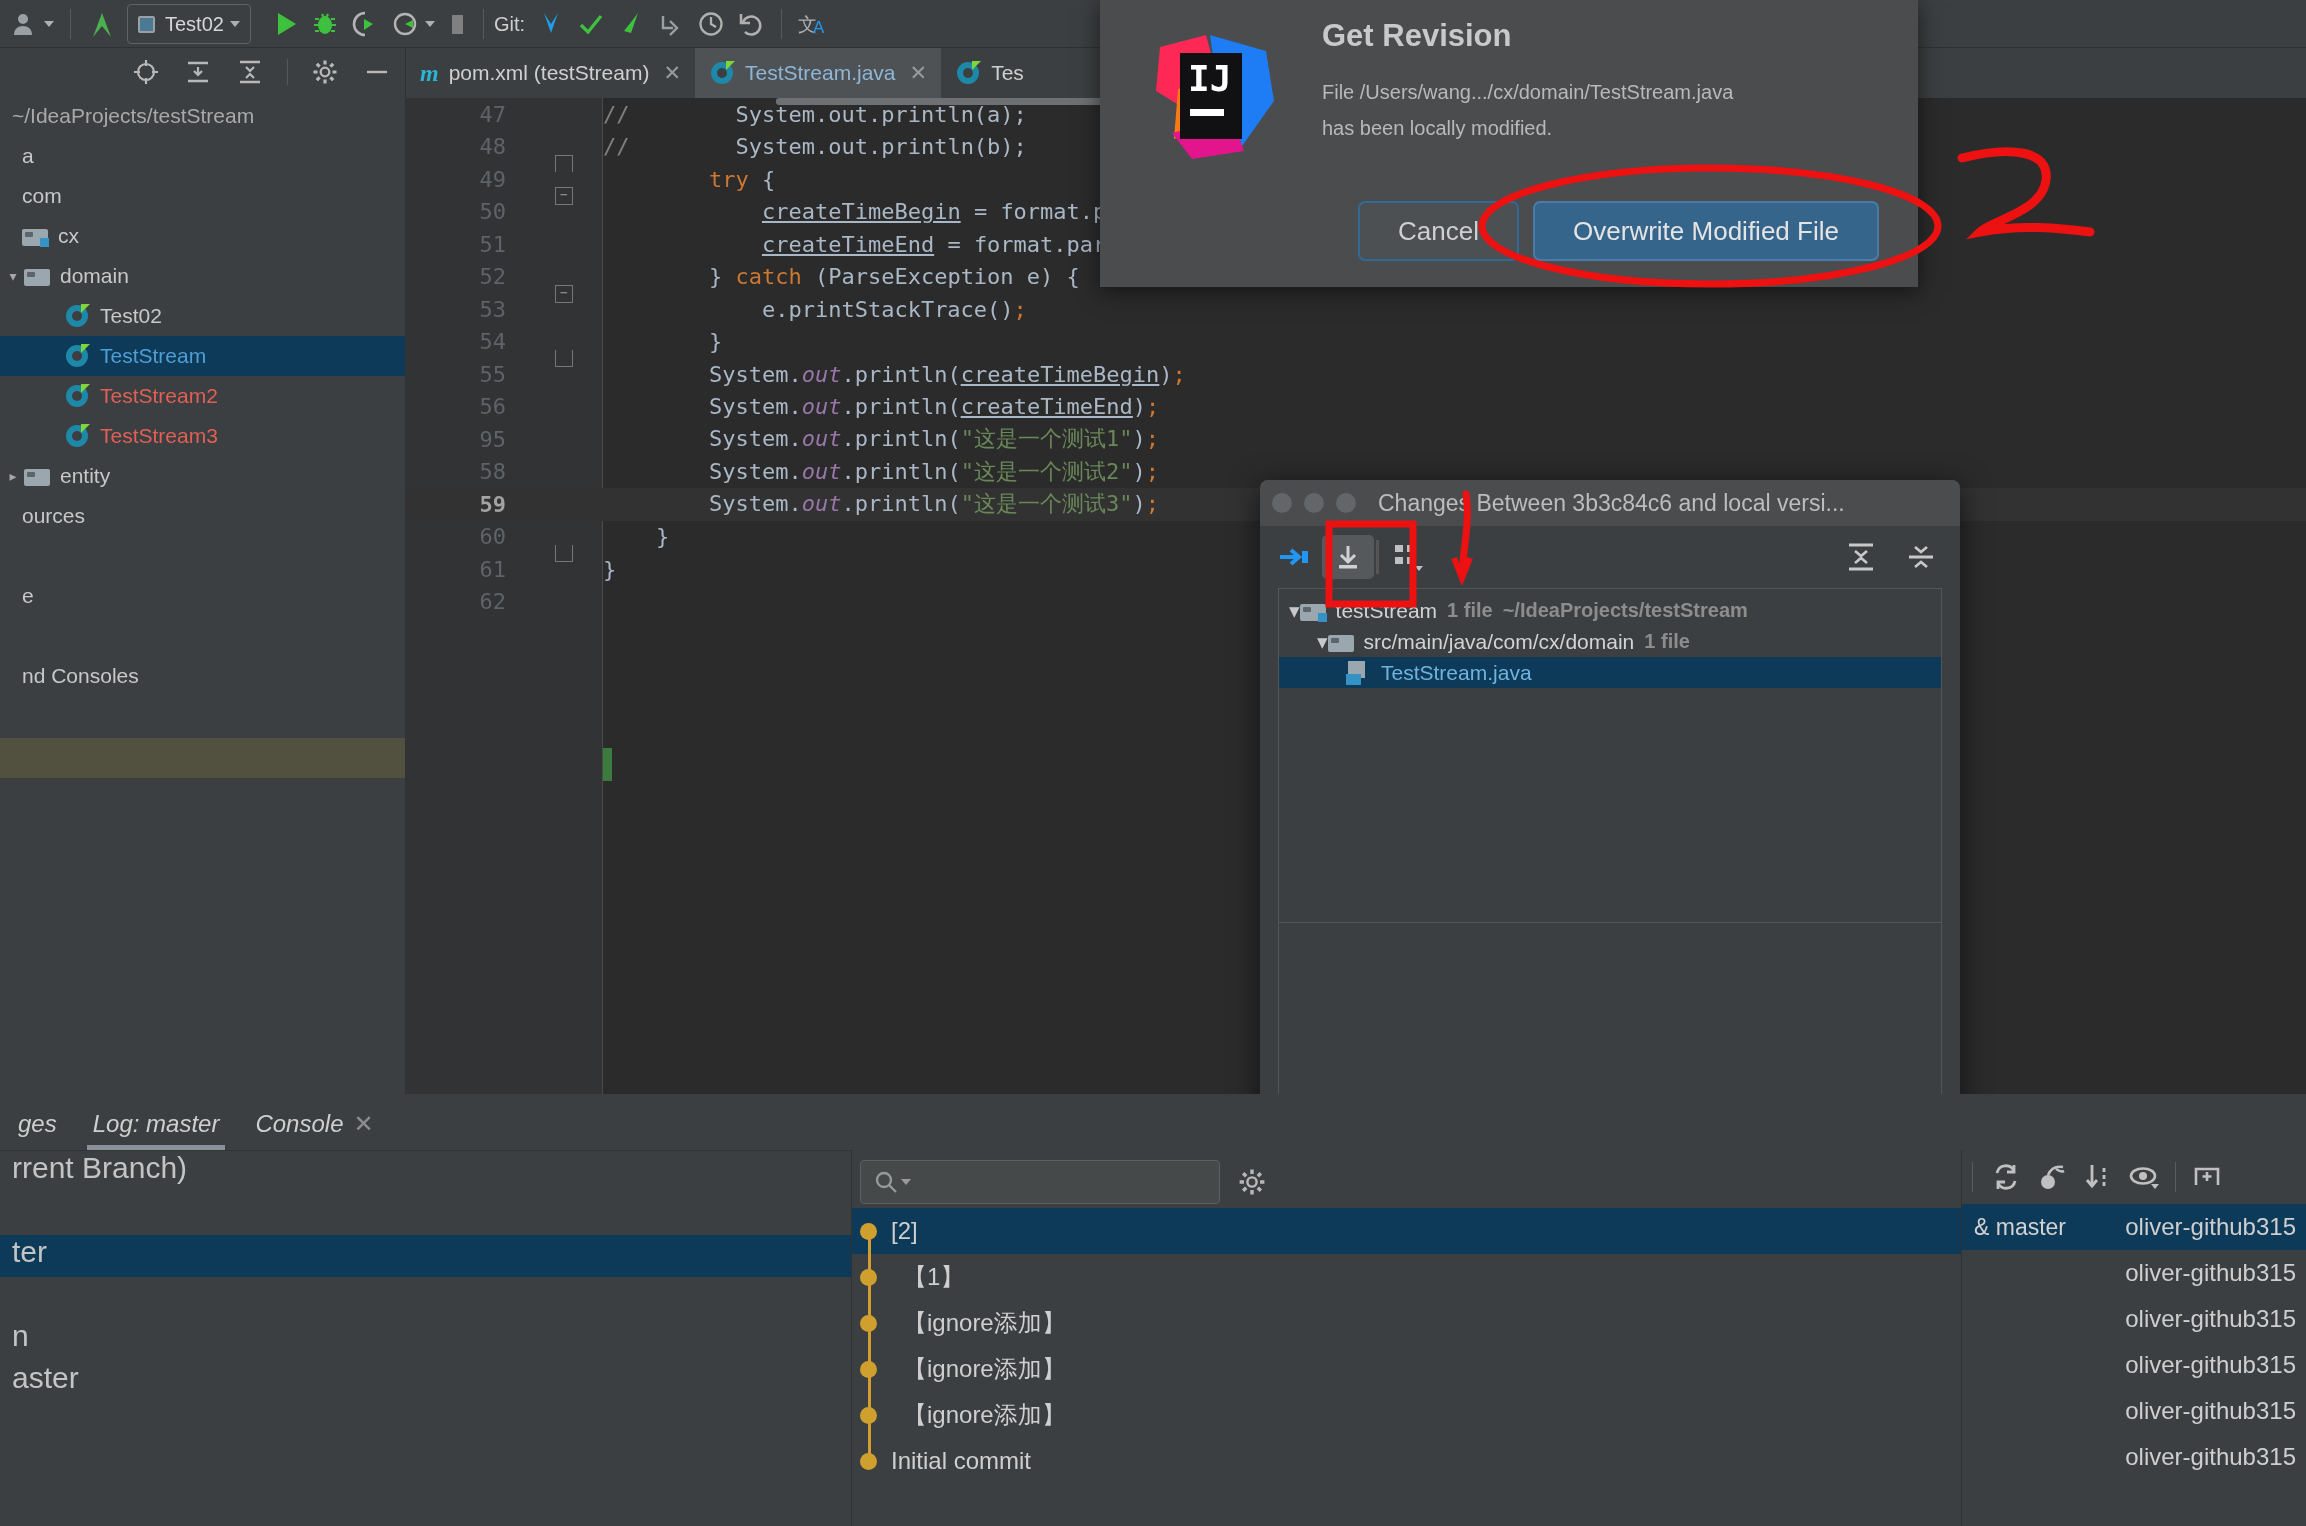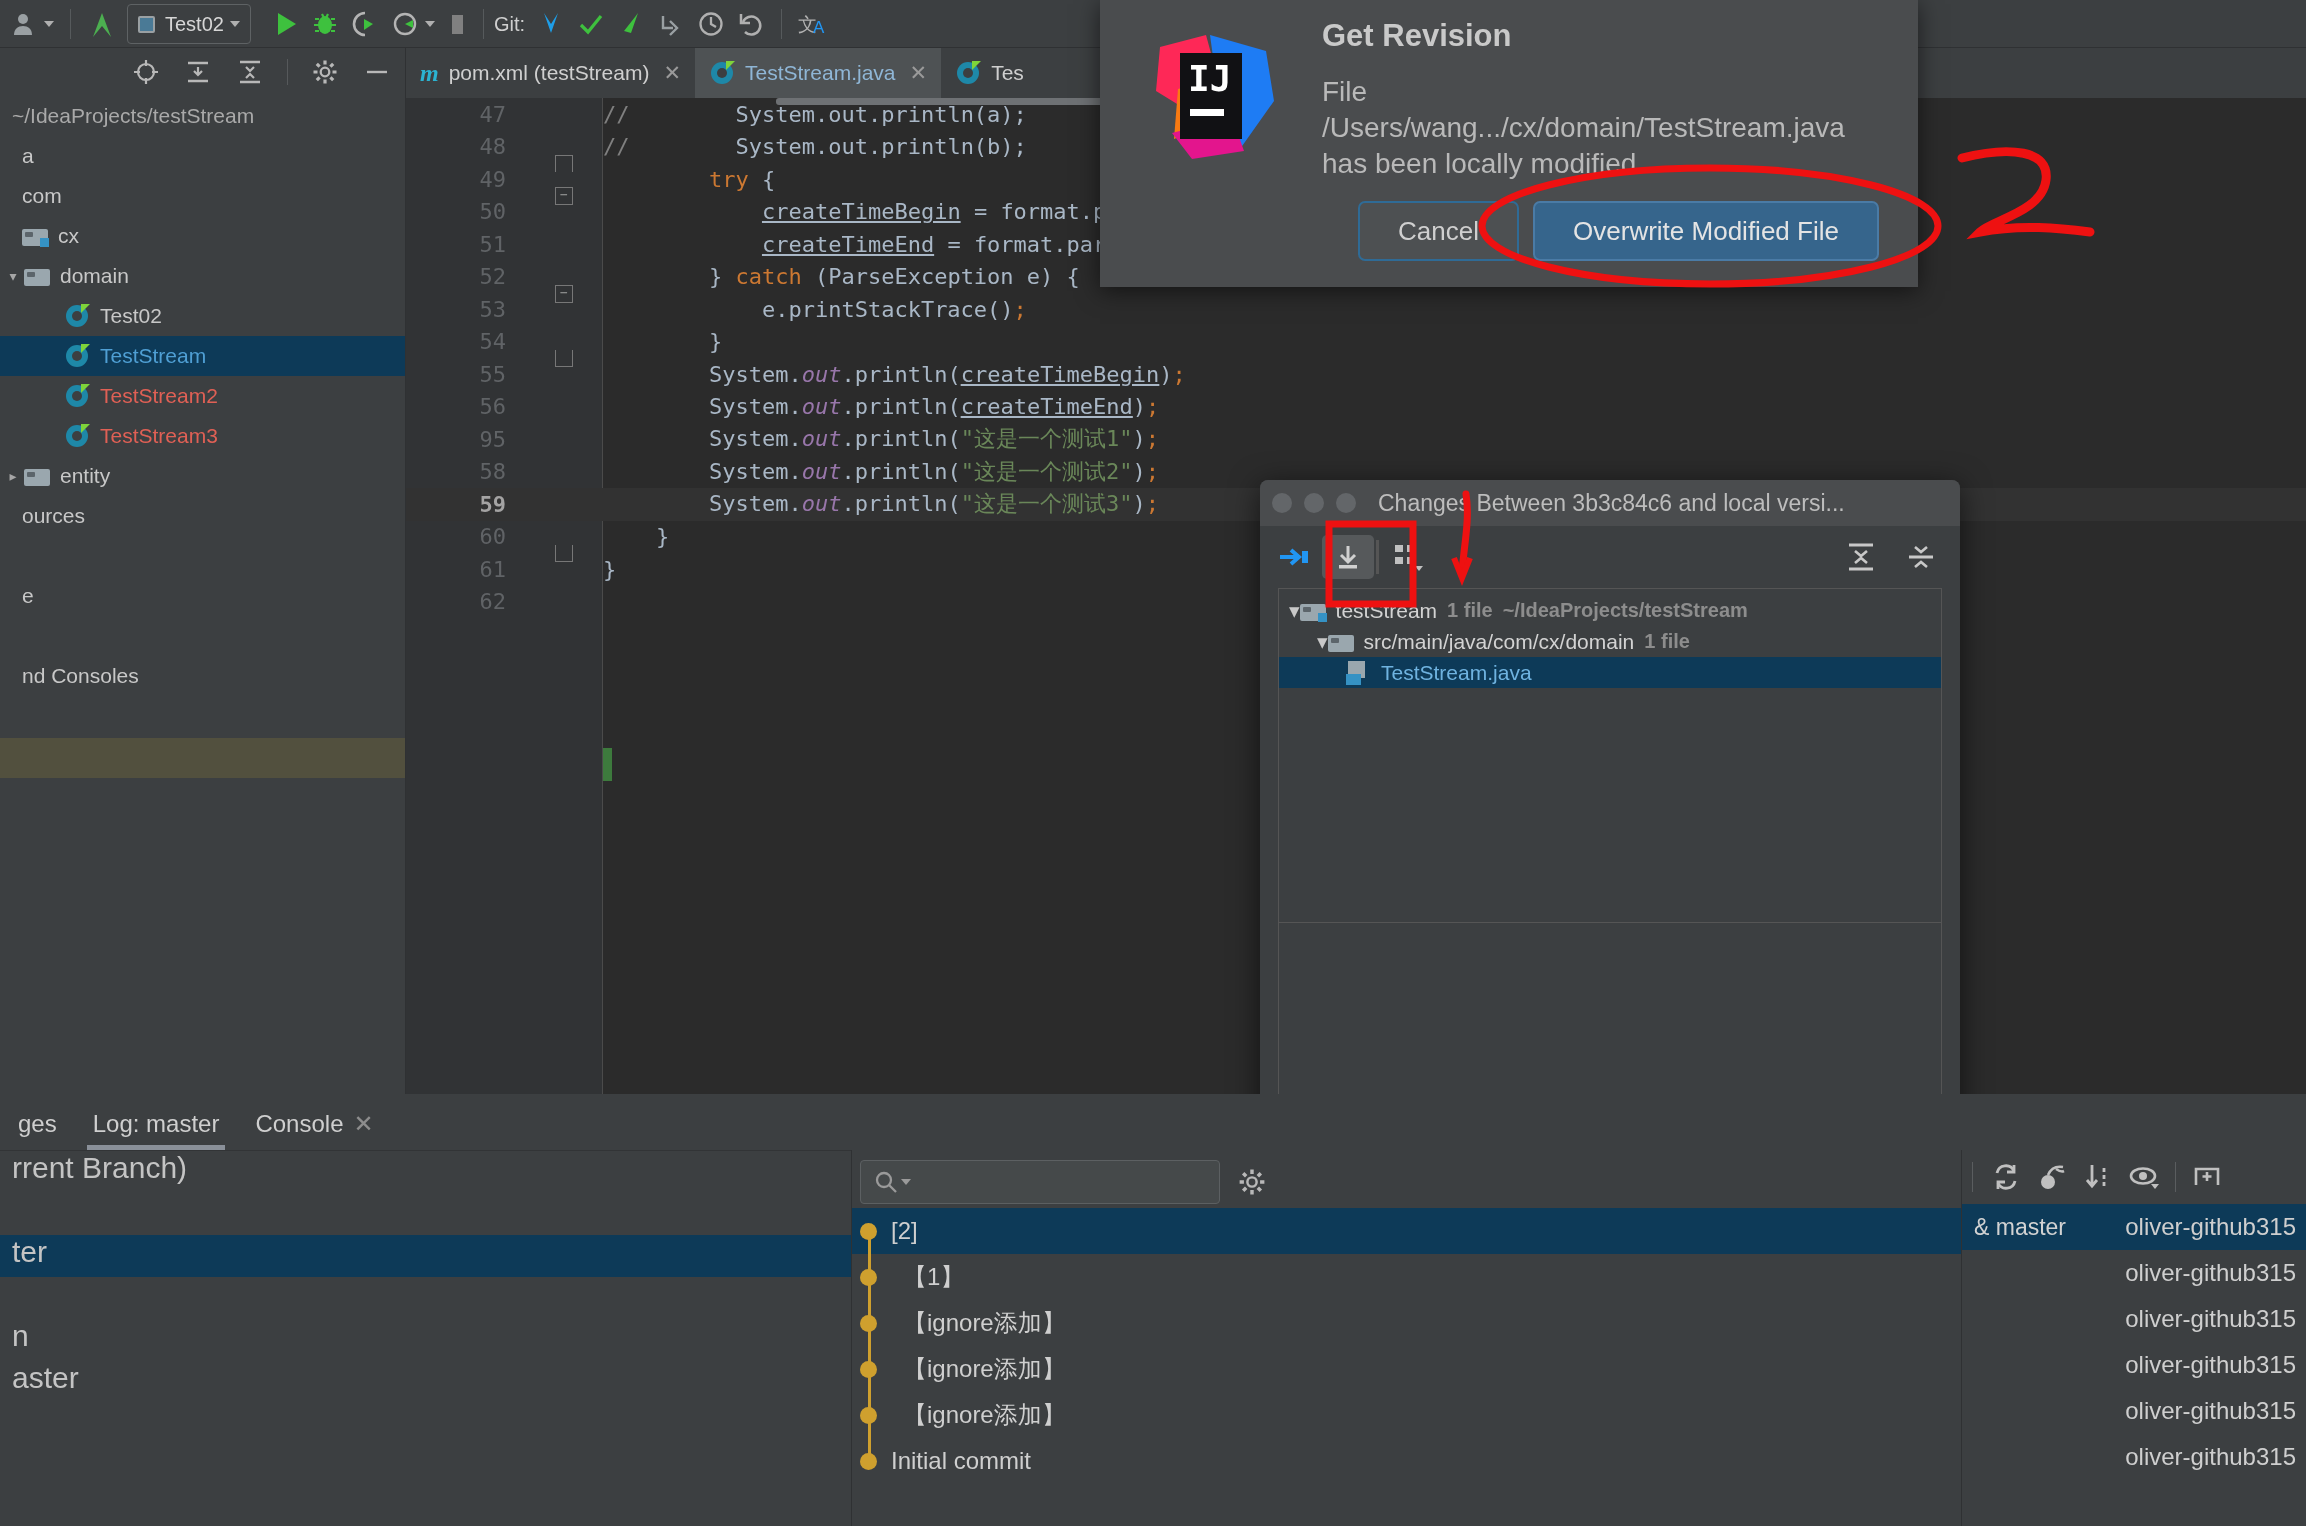--- a/index.html
+++ b/index.html
@@ -61,39 +61,39 @@
   .stat{color:#9876aa;font-style:italic;}
   .cmt{color:#808080;}
   .semi{color:#cc7832;}
   .hint{background:#454a4d;color:#8a8a8a;border-radius:3px;padding:1px 4px;font-size:19px;}
   .foldline{position:absolute;left:40px;top:0;bottom:0;width:1px;background:#5b5b5b;}
   .foldmark{position:absolute;left:33px;top:8px;width:16px;height:16px;border:1px solid #777;color:#999;font-size:13px;line-height:14px;text-align:center;background:#313335;}
   
   #getRevision{left:1100px;top:0;width:818px;height:287px;background:#4a4c4e;box-shadow:0 4px 22px rgba(0,0,0,.55);}
   #ijLogo{position:absolute;left:48px;top:29px;width:135px;height:135px;}
   #grTitle{position:absolute;left:222px;top:18px;font-size:31px;color:#c9c9c9;font-weight:bold;}
-  #grMsg{position:absolute;left:222px;top:74px;width:560px;font-size:28px;line-height:36px;color:#b9b9b9;}
+  #grMsg{position:absolute;left:222px;top:74px;width:560px;font-size:20px;line-height:36px;color:#b9b9b9;}
   .grbtn{position:absolute;height:56px;border-radius:7px;display:flex;align-items:center;justify-content:center;font-size:26px;}
   #btnCancel{left:1358px;top:201px;width:157px;background:#4d5052;border:2px solid #2f6b96;color:#cfcfcf;}
   #btnOverwrite{left:1533px;top:201px;width:342px;background:#36658c;border:2px solid #4a7ba6;color:#e4e4e4;}
   
   #changesDlg{left:1260px;top:480px;width:700px;height:1013px;background:#3c3f41;border-radius:8px;box-shadow:0 6px 30px rgba(0,0,0,.6);}
   #cdTitleBar{position:absolute;left:0;top:0;width:700px;height:46px;background:#4a4c4e;border-radius:8px 8px 0 0;display:flex;align-items:center;}
   .tlight{width:20px;height:20px;border-radius:50%;background:#636669;margin-left:12px;}
   #cdTitle{margin-left:22px;font-size:23px;color:#bdbdbd;}
   #cdToolbar{position:absolute;left:0;top:46px;width:700px;height:62px;display:flex;align-items:center;}
   #cdTreeBox{position:absolute;left:18px;top:108px;width:664px;height:335px;border:1px solid #555;box-sizing:border-box;}
   .cdrow{height:31px;display:flex;align-items:center;font-size:21px;color:#c8c8c8;white-space:nowrap;padding-left:6px;}
   .cdrow.sel{background:#0d3a58;}
   .cdrow .dim{color:#8d8d8d;margin-left:10px;font-size:20px;font-weight:bold;}
   #cdBottomBox{position:absolute;left:18px;top:443px;width:664px;height:497px;border:1px solid #555;border-top:none;box-sizing:border-box;}
   #btnClose{position:absolute;left:528px;top:965px;width:152px;height:50px;background:#4d5052;border:1px solid #5e6264;border-radius:4px;display:flex;align-items:center;justify-content:center;font-size:24px;color:#d0d0d0;}
   
   #bottomPanel{left:0;top:1094px;width:2306px;height:432px;background:#3c3f41;}
-  #bpTabs{position:absolute;left:0;top:0;width:2306px;height:56px;display:flex;align-items:flex-end;}
+  #bpTabs{position:absolute;left:0;top:0;width:2306px;height:56px;display:flex;align-items:flex-end;font-style:italic;}
   .bptab{font-size:24px;color:#cfcfcf;padding:0 18px 12px 18px;position:relative;}
   .bptab.active:after{content:"";position:absolute;left:12px;right:12px;bottom:0;height:5px;background:#8a9099;}
   .bptab .x{color:#8d8d8d;margin-left:10px;}
   #bpLeftList{position:absolute;left:0;top:56px;width:852px;height:376px;border-top:1px solid #323436;}
   .brrow{height:42px;display:flex;align-items:flex-start;font-size:30px;color:#c4c4c4;padding-left:12px;}
   .brrow.sel{background:#0d3a58;}
   #bpGraph{position:absolute;left:852px;top:56px;width:1110px;height:376px;}
   #searchWrap{position:absolute;left:0;top:6px;width:1110px;height:52px;display:flex;align-items:center;}
   #searchBox{margin-left:8px;width:360px;height:44px;background:#45494a;border:1px solid #5c6062;border-radius:4px;display:flex;align-items:center;padding-left:12px;box-sizing:border-box;}
   .commitrow{height:46px;display:flex;align-items:center;font-size:24px;color:#cfcfcf;position:relative;}

